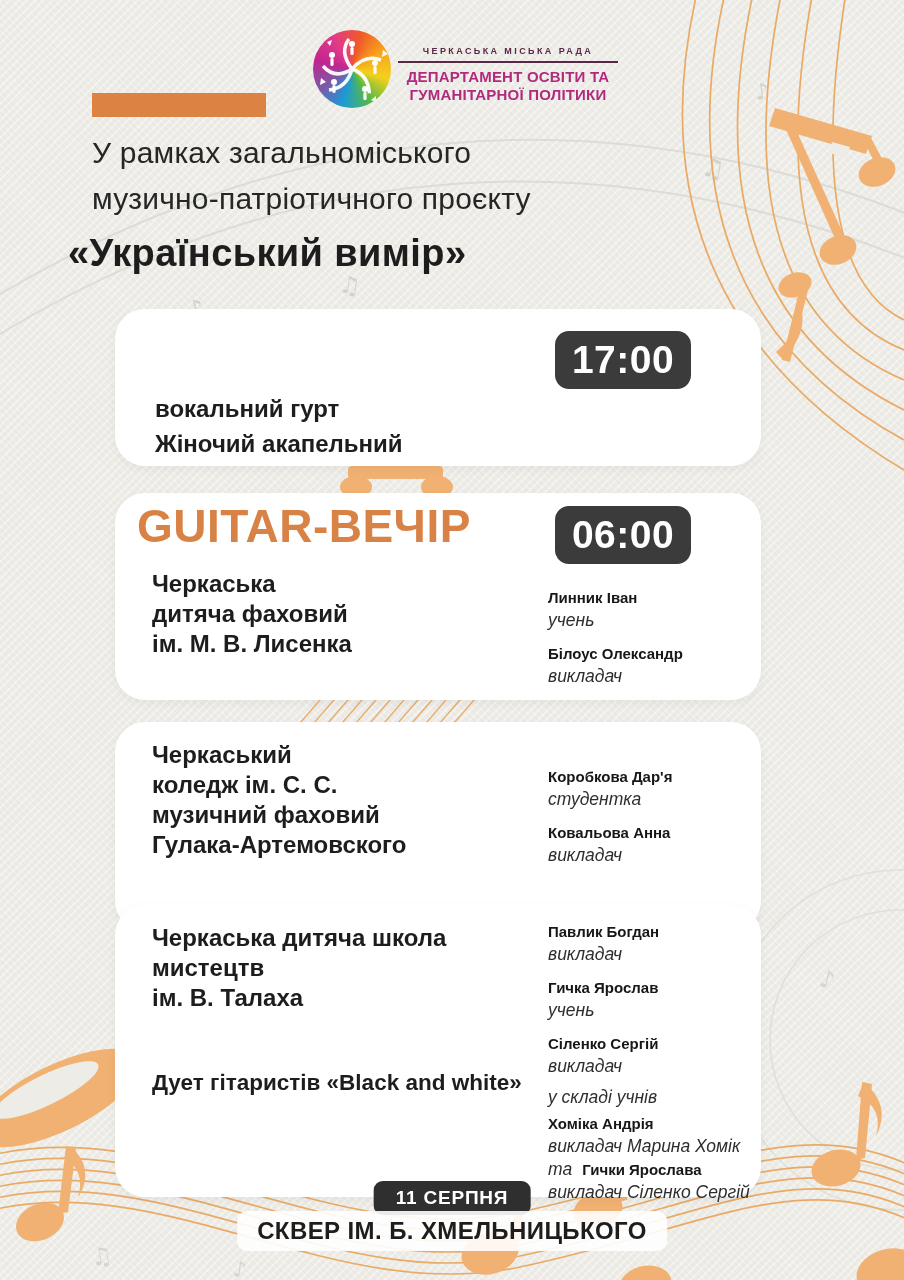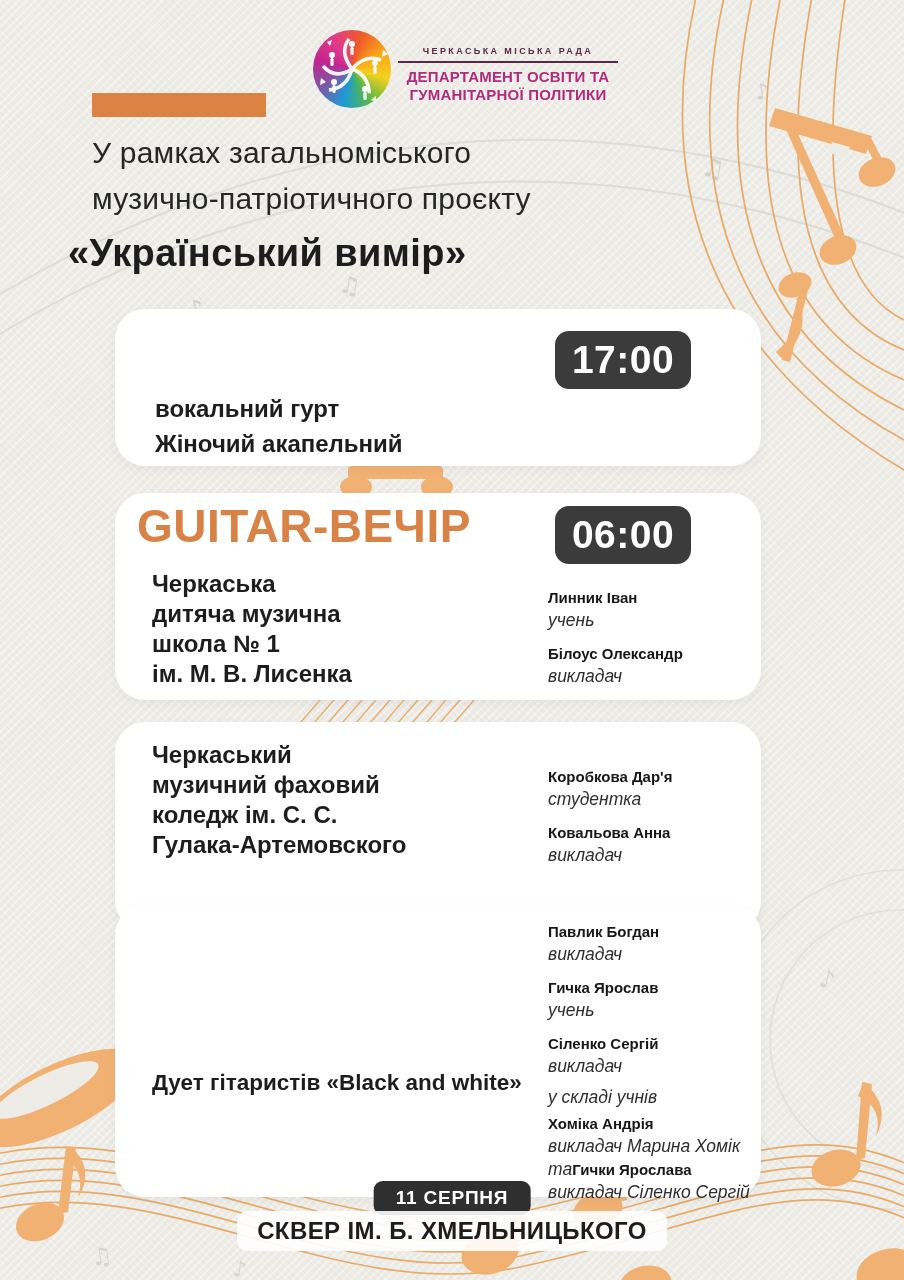--- a/index.html
+++ b/index.html
@@ -35,21 +35,21 @@
   .card-title{position:absolute;left:22px;font-size:46px;font-weight:800;color:#d98245;letter-spacing:0.5px;white-space:nowrap;}
   .time-badge{position:absolute;left:440px;width:136px;height:58px;background:#3b3b3b;border-radius:14px;
     color:#ffffff;font-size:39px;font-weight:700;display:flex;align-items:center;justify-content:center;letter-spacing:0.5px;}
   .school{position:absolute;left:37px;font-size:24px;font-weight:700;color:#1d1d1d;line-height:30px;white-space:nowrap;}
   .people{position:absolute;left:433px;}
   .pname{font-size:15px;font-weight:700;color:#171717;line-height:25px;white-space:nowrap;}
   .role{font-size:17.5px;font-style:italic;color:#2e2e2e;line-height:21px;white-space:nowrap;}
   .pair{margin-bottom:10px;}
   .desc{position:absolute;left:40px;font-size:24px;font-weight:700;color:#1d1d1d;line-height:35px;}
   .duet{position:absolute;left:37px;font-size:22.5px;font-weight:700;color:#1d1d1d;white-space:nowrap;}
-  .conj-line .role{}
+  .conj-line .role{margin-right:10px;}
 
   
   .date-badge{left:50%;top:1181px;transform:translateX(-50%);background:#2f2f2f;border-radius:9px;
     color:#fff;font-size:19px;font-weight:700;letter-spacing:0.8px;padding:6px 22px;white-space:nowrap;}
   .location-bar{left:50%;top:1211px;transform:translateX(-50%);background:rgba(255,255,255,0.9);border-radius:10px;
     color:#1d1d1d;font-size:24px;font-weight:800;letter-spacing:0.4px;padding:6px 20px;white-space:nowrap;}
 </style>
 </head>
 <body>
 
@@ -212,56 +212,60 @@
       <div>вокальний гурт</div>
       <div>Жіночий акапельний</div>
     </div>
   </div>
 
   <div class="card" style="top:493px;height:207px;">
     <div class="card-title" style="top:6px;">GUITAR-ВЕЧІР</div>
     <div class="time-badge" style="top:13px;">06:00</div>
     <div class="school" style="top:76px;">
       <div>Черкаська</div>
-      <div>дитяча музична</div>
-      <div>школа № 1</div>
+      <div>дитяча фаховий</div>
       <div>ім. М. В. Лисенка</div>
     </div>
     <div class="people" style="top:92px;">
       <div class="pair">
         <div class="pname">Линник Іван</div>
         <div class="role">учень</div>
       </div>
       <div class="pair">
         <div class="pname">Білоус Олександр</div>
         <div class="role">викладач</div>
       </div>
     </div>
   </div>
 
   <div class="card" style="top:722px;height:209px;">
     <div class="school" style="top:18px;">
       <div>Черкаський</div>
+      <div>коледж ім. С. С.</div>
       <div>музичний фаховий</div>
-      <div>коледж ім. С. С.</div>
       <div>Гулака-Артемовского</div>
     </div>
     <div class="people" style="top:42px;">
       <div class="pair">
         <div class="pname">Коробкова Дар'я</div>
         <div class="role">студентка</div>
       </div>
       <div class="pair">
         <div class="pname">Ковальова Анна</div>
         <div class="role">викладач</div>
       </div>
     </div>
   </div>
 
   <div class="card" style="top:905px;height:292px;">
+    <div class="school" style="top:18px;">
+      <div>Черкаська дитяча школа</div>
+      <div>мистецтв</div>
+      <div>ім. В. Талаха</div>
+    </div>
     <div class="duet" style="top:165px;">Дует гітаристів «Black and white»</div>
     <div class="people" style="top:14px;">
       <div class="pair">
         <div class="pname">Павлик Богдан</div>
         <div class="role">викладач</div>
       </div>
       <div class="pair">
         <div class="pname">Гичка Ярослав</div>
         <div class="role">учень</div>
       </div>

